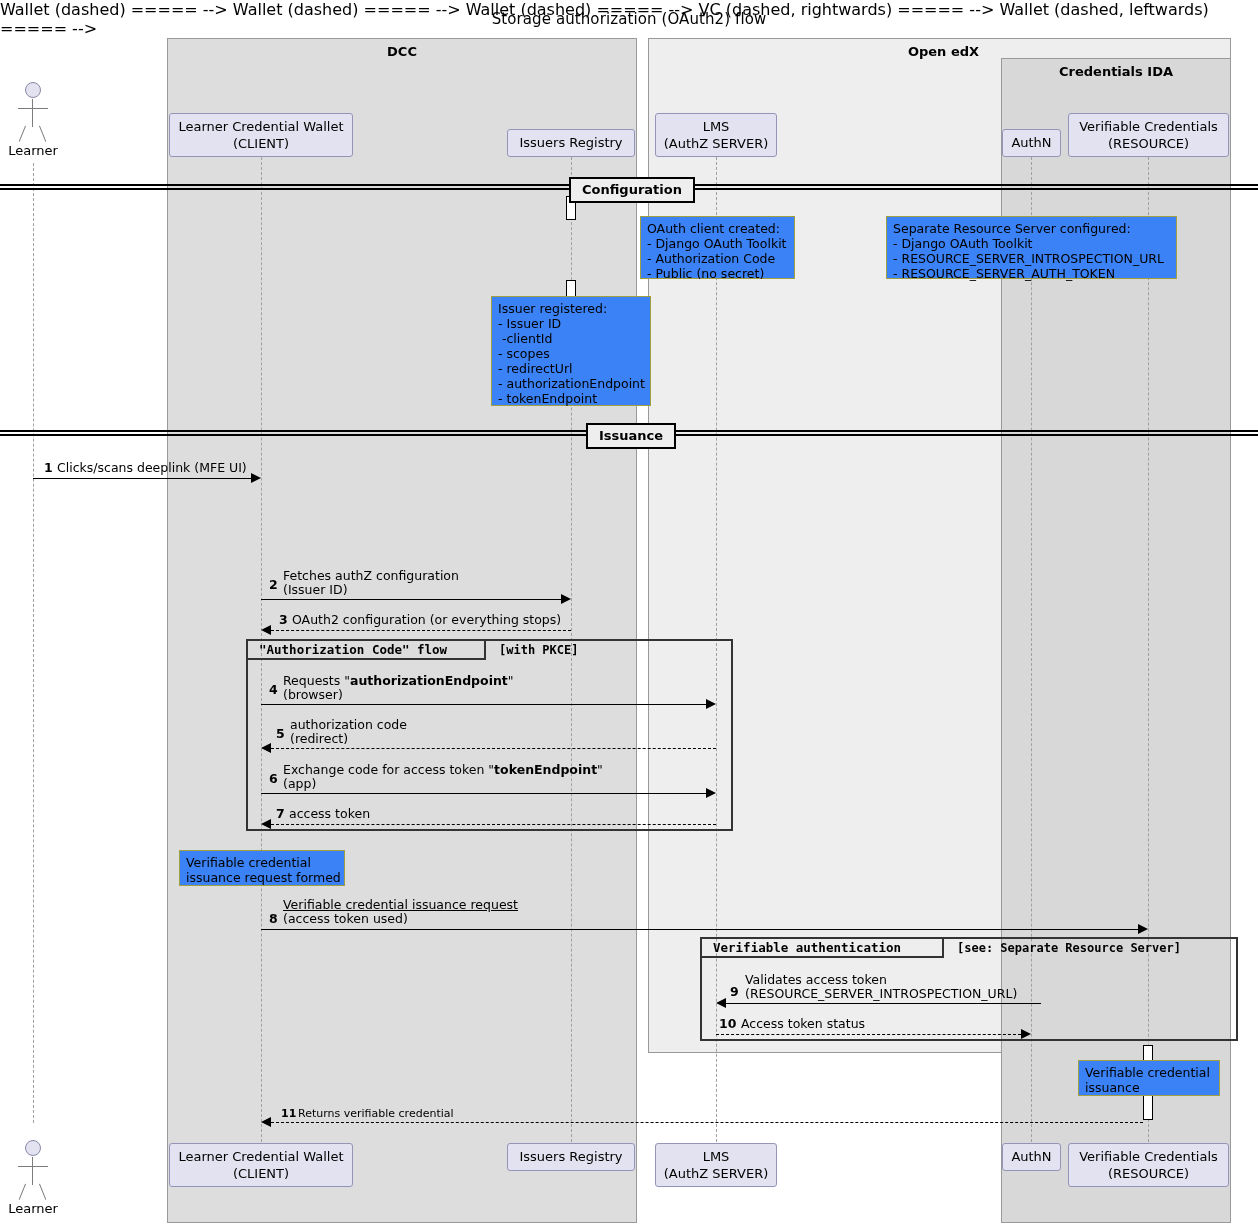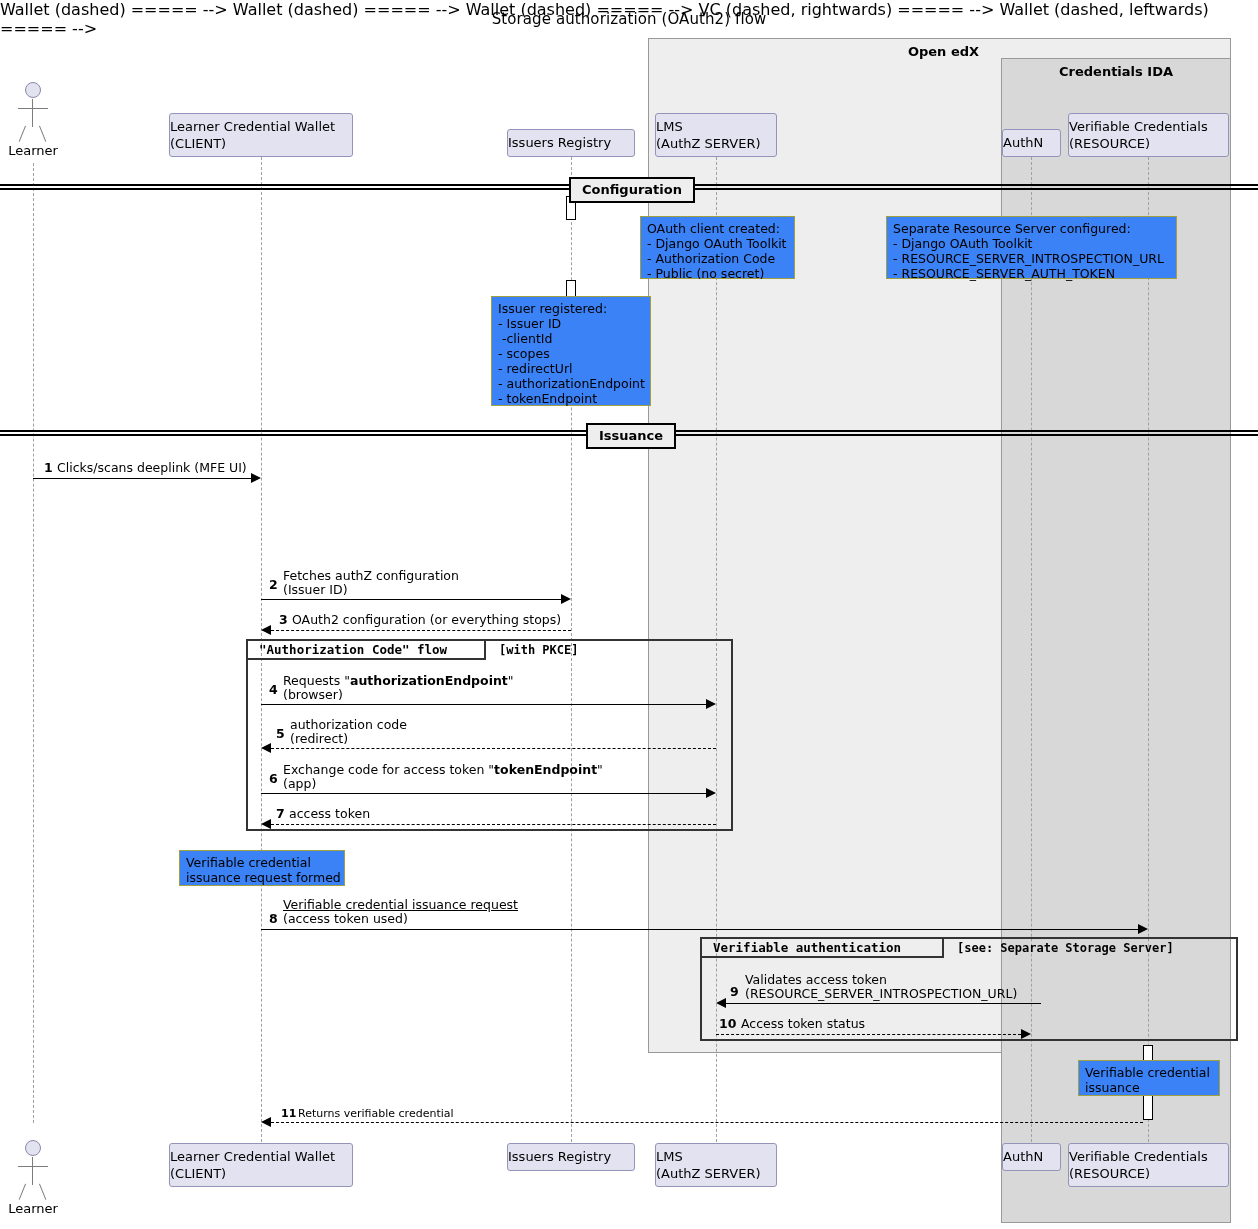--- a/index.html
+++ b/index.html
@@ -60,20 +60,21 @@
     box-sizing: border-box;
     width: 10px;
   }
 
   
   .participant {
     background: #E2E2F0;
     border: 1px solid #9494B8;
     border-radius: 3px;
     box-sizing: border-box;
+    text-align: center;
     font-size: 13px;
     line-height: 17px;
     padding-top: 4px;
     color: #000;
   }
 
   
   .actor-head {
     width: 16px; height: 16px;
     border: 1px solid #8A8AA8;
@@ -179,20 +180,23 @@
 </style>
 </head>
 <body>
 
 <div id="canvas">
 
   
   <div class="abs diagram-title">Storage authorization (OAuth2) flow</div>
 
   
+  <div class="abs group-box dcc" style="left:167px; top:38px; width:470px; height:1185px;">
+    <div class="group-title">DCC</div>
+  </div>
 
   <div class="abs group-box openedx" style="left:648px; top:38px; width:583px; height:1015px;padding-left:8px;">
     <div class="group-title">Open edX</div>
   </div>
 
   <div class="abs group-box ida" style="left:1001px; top:58px; width:230px; height:1165px;">
     <div class="group-title">Credentials IDA</div>
   </div>
 
   
@@ -366,21 +370,21 @@
   <div class="abs msg-num" style="left:269px; top:911px;">8</div>
   <div class="abs msg-text" style="left:283px; top:897px;text-decoration:underline;">Verifiable credential issuance request</div>
   <div class="abs msg-text" style="left:283px; top:911px;">(access token used)</div>
   <div class="abs msg-line-solid" style="left:261px; top:929px; width:877px;"></div>
   <div class="abs arrow-right" style="left:1138px; top:924px;"></div>
 
   
   <div class="abs frame" style="left:700px; top:937px; width:538px; height:104px;"></div>
   <div class="abs frame-tab" style="left:700px; top:937px; width:244px;"></div>
   <div class="abs frame-label" style="left:713px; top:940px;">Verifiable authentication</div>
-  <div class="abs frame-cond" style="left:957px; top:941px;">[see: Separate Storage Server]</div>
+  <div class="abs frame-cond" style="left:957px; top:941px;">[see: Separate Resource Server]</div>
 
   
   <div class="abs msg-num" style="left:730px; top:984px;">9</div>
   <div class="abs msg-text" style="left:745px; top:972px;">Validates access token</div>
   <div class="abs msg-text" style="left:745px; top:986px;">(RESOURCE_SERVER_INTROSPECTION_URL)</div>
   <div class="abs msg-line-solid" style="left:726px; top:1003px; width:315px;"></div>
   <div class="abs arrow-left" style="left:716px; top:998px;"></div>
 
    VC (dashed, rightwards) ===== --&gt;
   <div class="abs msg-num" style="left:719px; top:1016px;">10</div>

